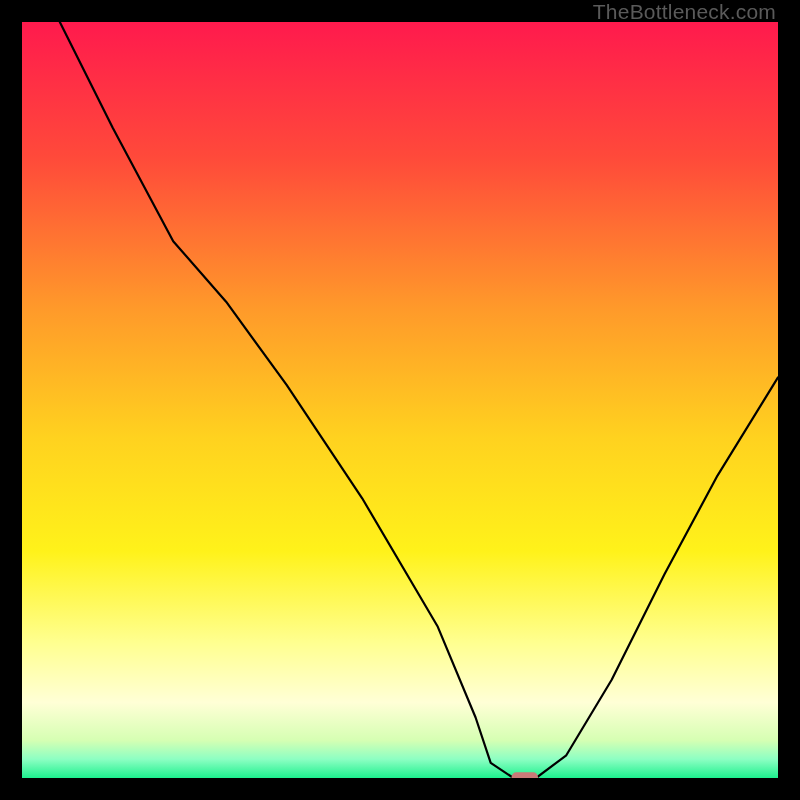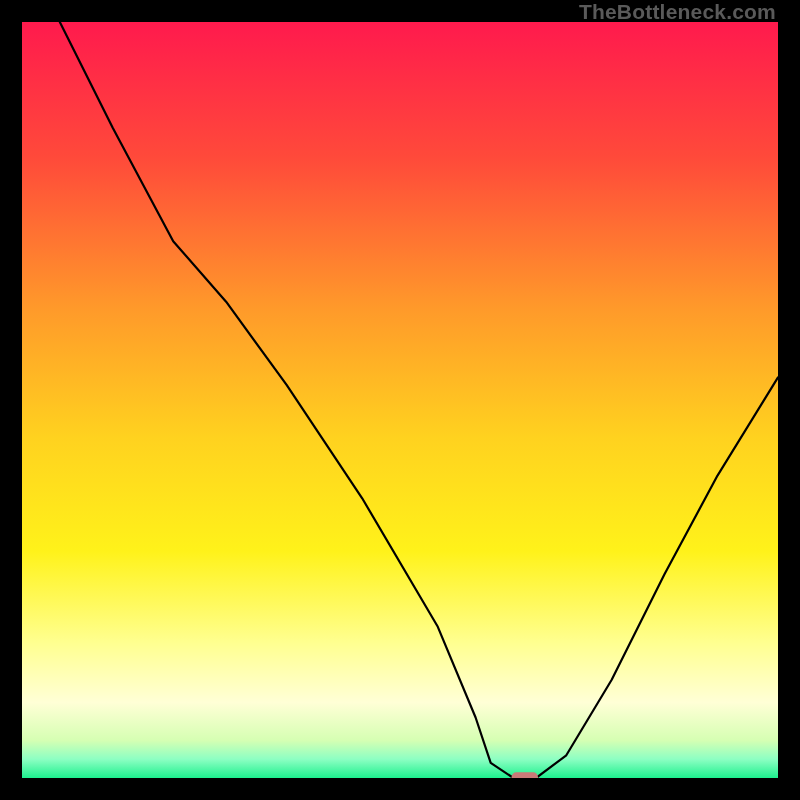--- a/index.html
+++ b/index.html
@@ -25,21 +25,21 @@
     top: 0;
     width: 756px;
     height: 756px;
   }
   .watermark {
     position: absolute;
     top: 0px;
     right: 24px;
     color: #5a5a5a;
     font-size: 21px;
-    font-weight: 700;
+    font-weight: 400;
     letter-spacing: 0.2px;
   }
   svg { display: block; }
 </style>
 </head>
 <body>
 
 <div class="watermark">TheBottleneck.com</div>
 
 <div class="frame">

